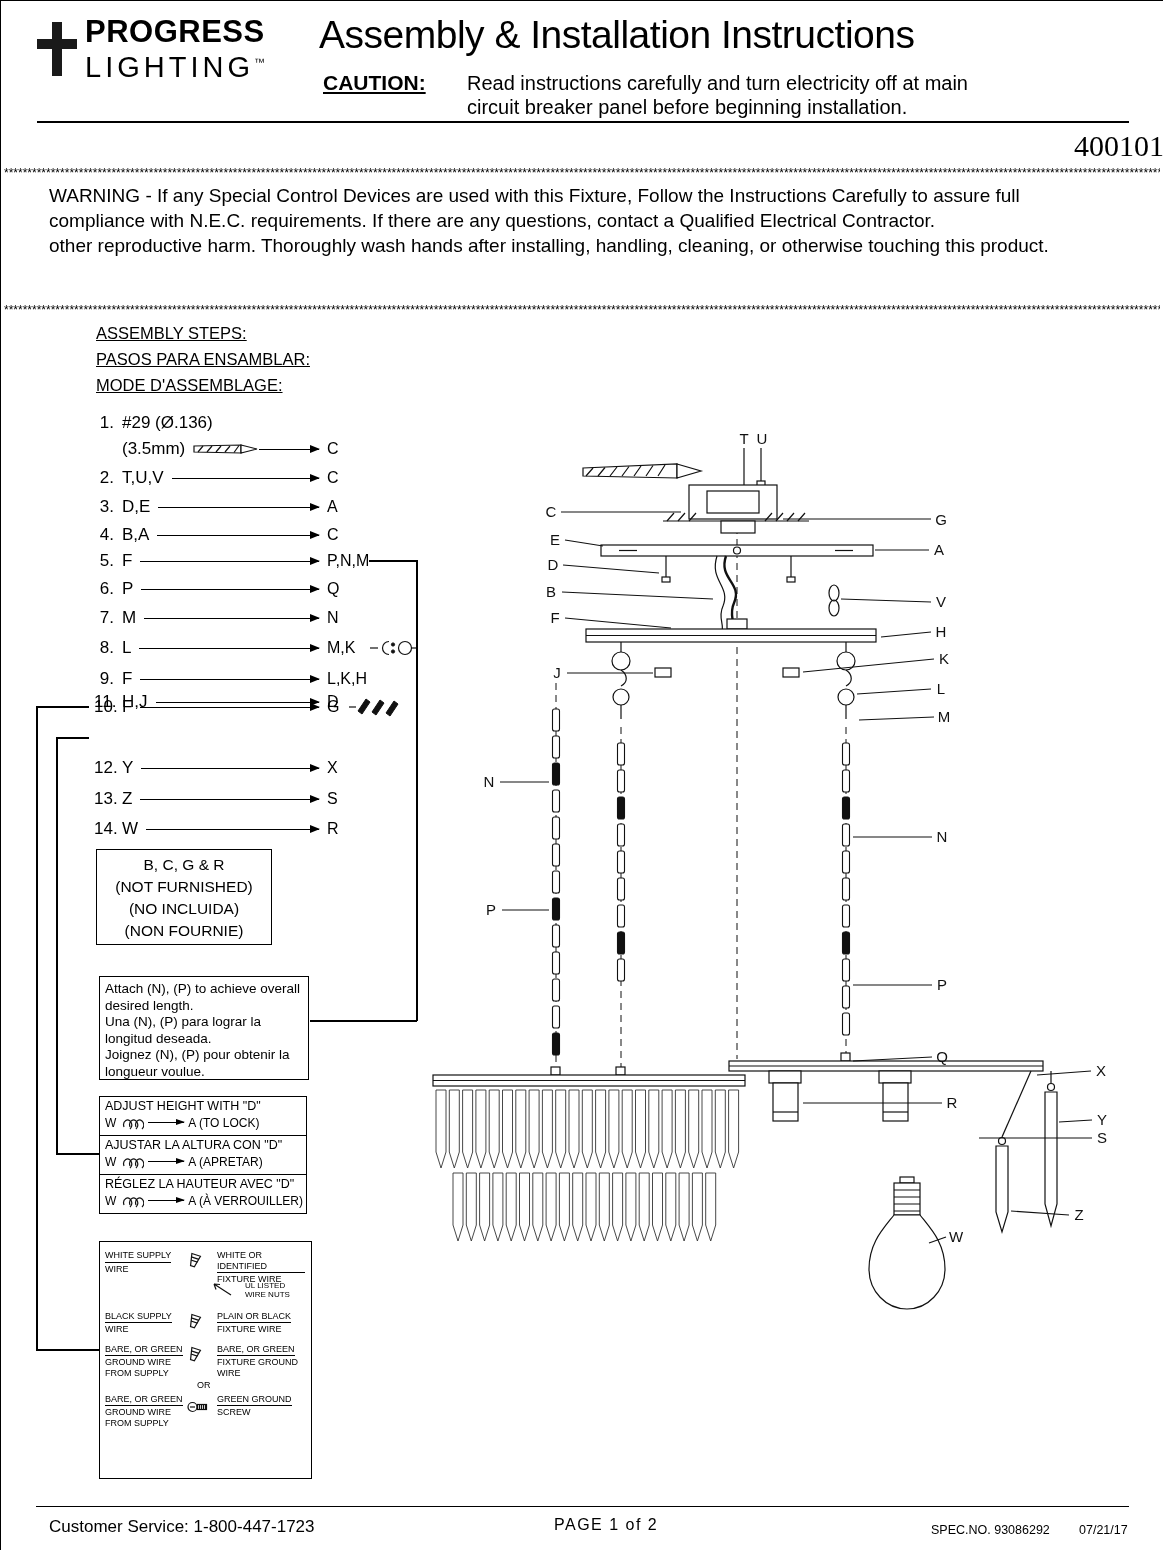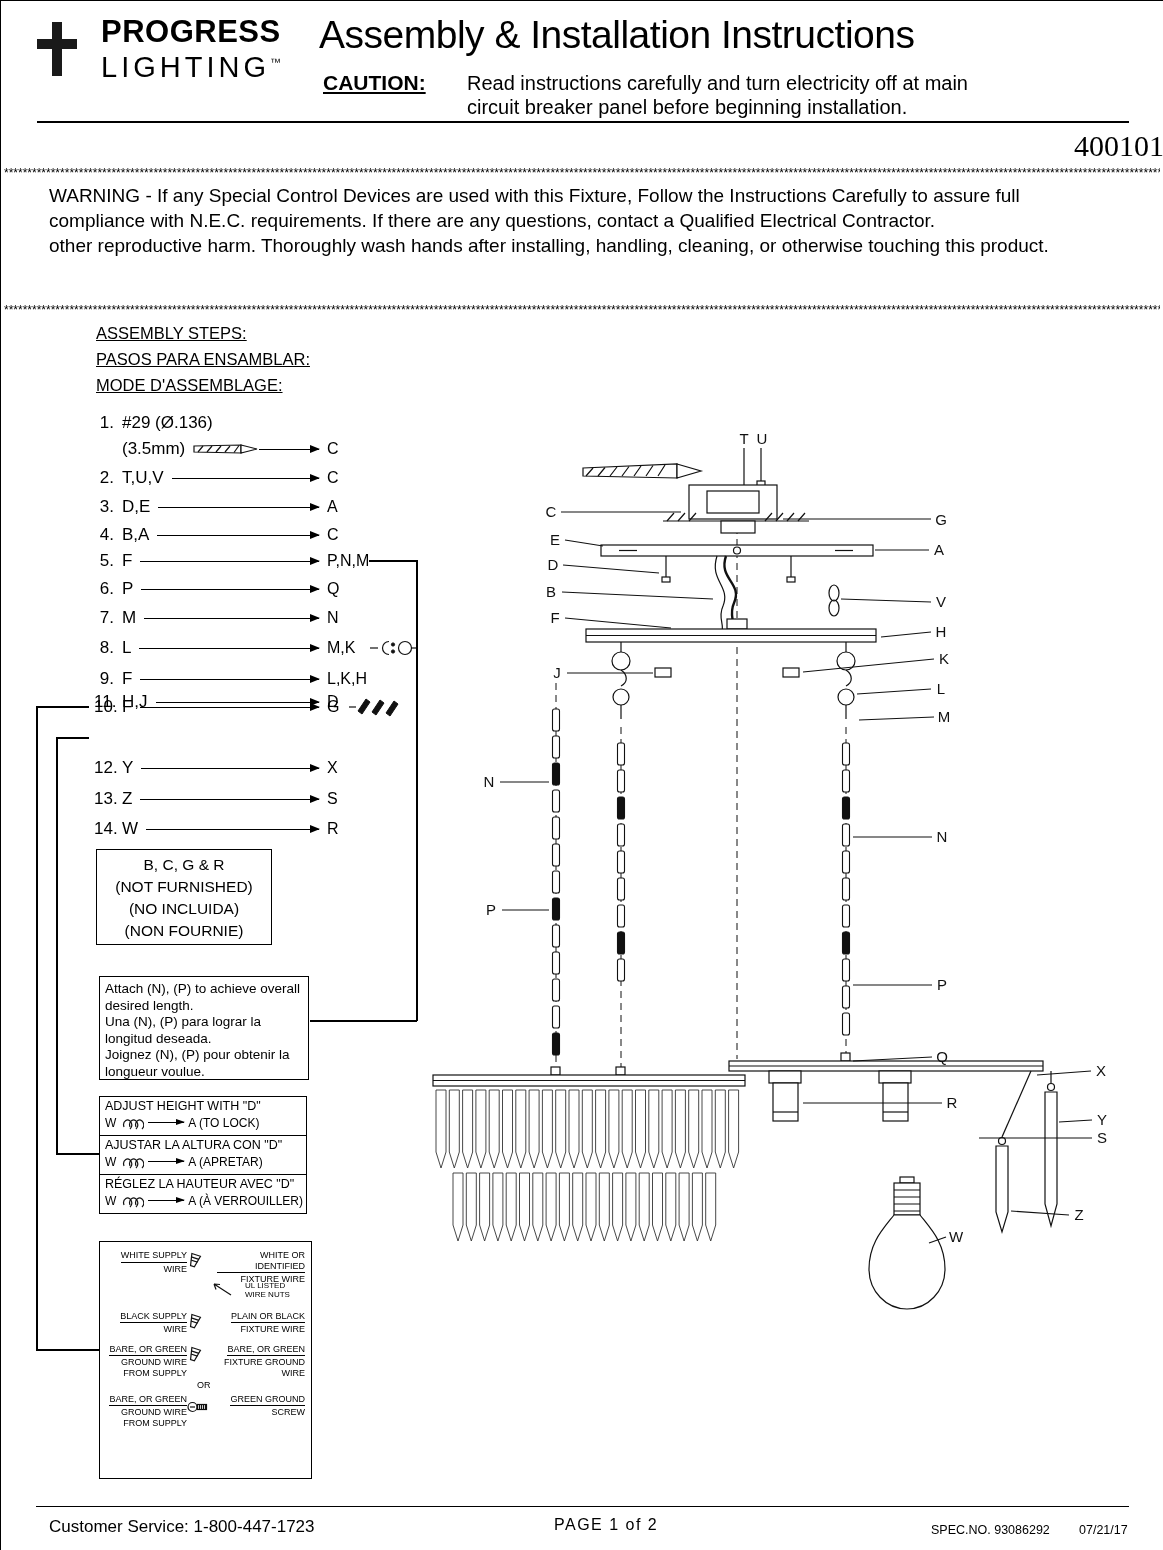--- a/index.html
+++ b/index.html
@@ -1,19 +1,19 @@
 <!DOCTYPE html>
 <html><head>
 <meta charset="utf-8">
 <style>
   html,body{margin:0;padding:0;background:#e8e8e8;}
   .page{position:relative;width:1163px;height:1550px;background:#fff;border:1px solid #000;
         font-family:"Liberation Sans",sans-serif;color:#000;overflow:hidden;margin:0 auto;}
   
-  .logo{position:absolute;left:34px;top:16px;display:flex;align-items:center;gap:22px;}
+  .logo{position:absolute;left:34px;top:16px;display:flex;align-items:center;gap:6px;}
   .brand1{font-size:31px;font-weight:bold;letter-spacing:.5px;line-height:30px;}
   .brand2{font-size:29px;font-weight:400;letter-spacing:4px;line-height:30px;}
   .tm{font-size:11px;vertical-align:super;letter-spacing:0;}
   .title{position:absolute;left:318px;top:12px;font-size:39px;letter-spacing:-0.5px;white-space:nowrap;}
   .cau-label{position:absolute;left:322px;top:70px;font-size:21px;font-weight:bold;text-decoration:underline;}
   .cau-text{position:absolute;left:466px;top:70px;font-size:20px;line-height:24px;white-space:nowrap;}
   .hrule{position:absolute;left:36px;top:120px;width:1092px;height:2px;background:#000;}
   .model{position:absolute;left:0;right:0;top:128px;text-align:right;font-size:30px;font-family:Liberation Serif, serif;}
   .stars{position:absolute;left:3px;width:1156px;height:14px;overflow:hidden;white-space:nowrap;font-size:12px;line-height:13px;}
   .warnblock{position:absolute;left:48px;top:182px;width:1080px;font-size:19px;line-height:25px;}
@@ -33,21 +33,21 @@
   
   .nfbox{position:absolute;left:95px;top:848px;width:176px;height:96px;border:1.5px solid #000;
          text-align:center;font-size:15.5px;line-height:22px;padding-top:4px;box-sizing:border-box;}
   .attachbox{position:absolute;left:98px;top:975px;width:210px;height:104px;border:1.5px solid #000;
          font-size:13.5px;line-height:16.5px;padding:4px 0 0 5px;box-sizing:border-box;}
   .hbox{position:absolute;left:98px;width:208px;height:40px;border:1.5px solid #000;box-sizing:border-box;
         padding:2px 0 0 5px;font-size:12.5px;}
   .hbox .wrow{display:flex;align-items:center;gap:4px;margin-top:2px;font-size:12px;}
   .wirebox{position:absolute;left:98px;top:1240px;width:213px;height:238px;border:1.5px solid #000;
         box-sizing:border-box;padding:8px 3px 0 5px;font-size:9px;line-height:10.5px;}
-  .wrow9{display:grid;grid-template-columns:82px 30px 88px;align-items:start;text-align:right;}
+  .wrow9{display:grid;grid-template-columns:82px 30px 88px;align-items:start;text-align:left;}
   .wl1{display:inline-block;border-bottom:1px solid #000;padding-bottom:1px;margin-bottom:1px;}
   .wnote{display:flex;gap:12px;margin:-4px 0 12px 106px;font-size:8px;line-height:9px;align-items:flex-start;}
   .orl{margin:2px 0 3px 92px;font-size:9px;}
   
   .cl{position:absolute;background:#000;}
   
   .s{stroke:#111;fill:none;stroke-width:1.2px;}
   .s2{stroke:#111;fill:none;stroke-width:2.4px;}
   .sw{stroke:#111;fill:#fff;stroke-width:1.2px;}
   .sb{stroke:#111;fill:#111;stroke-width:1px;}

